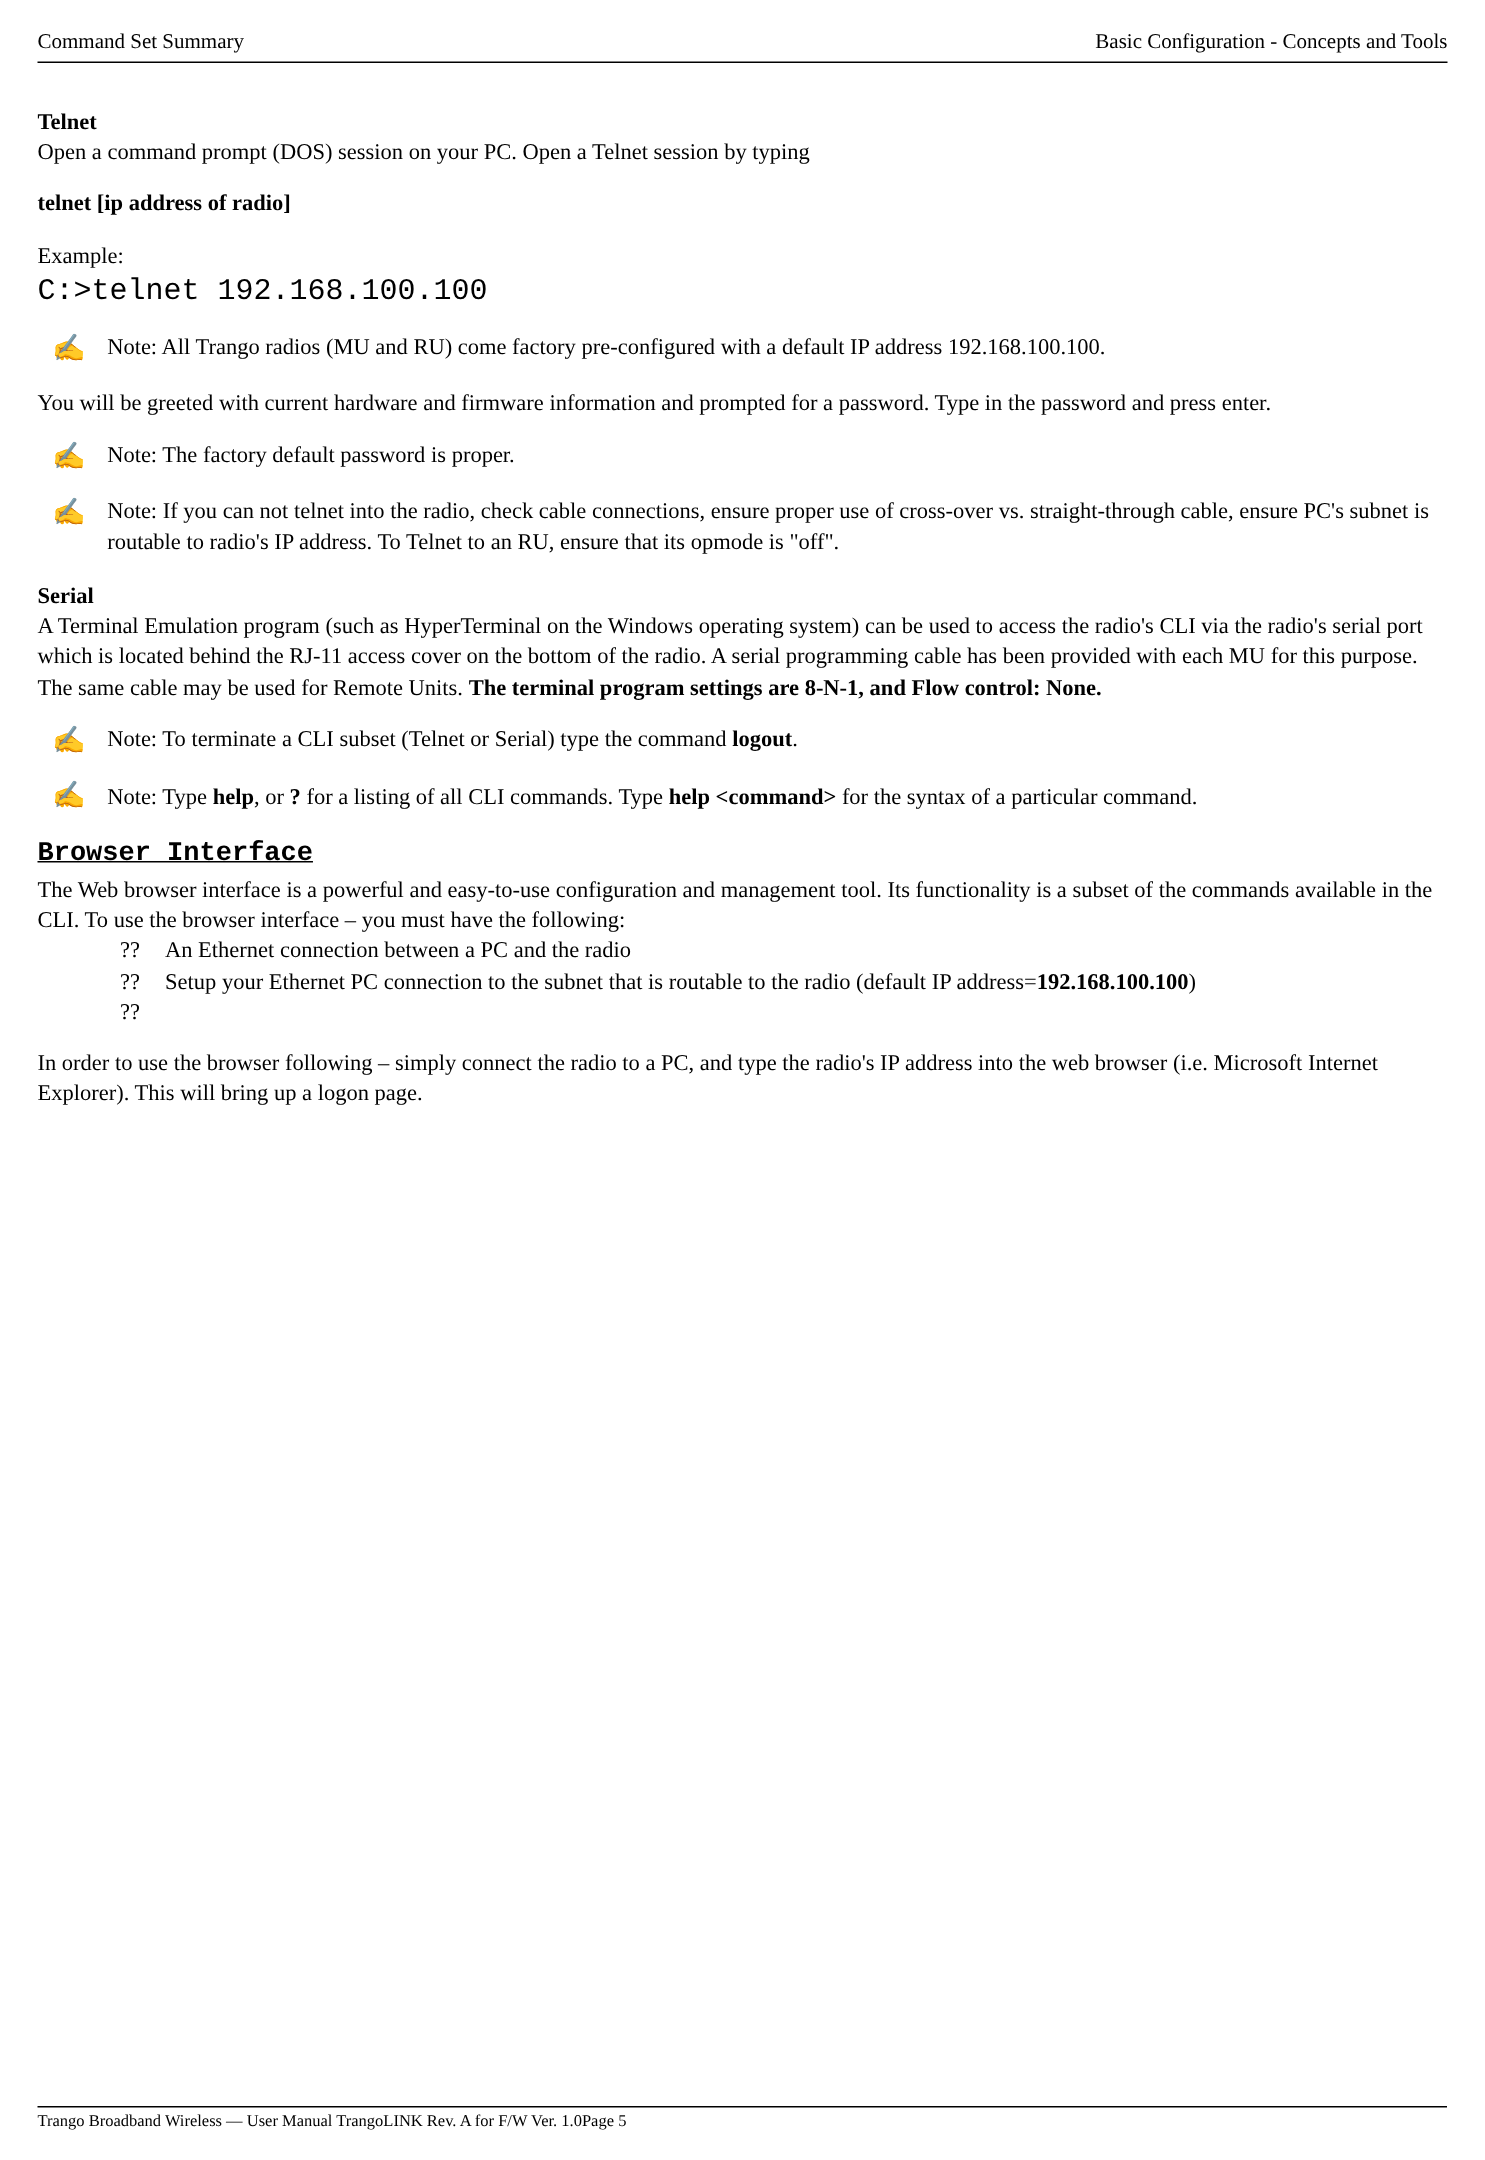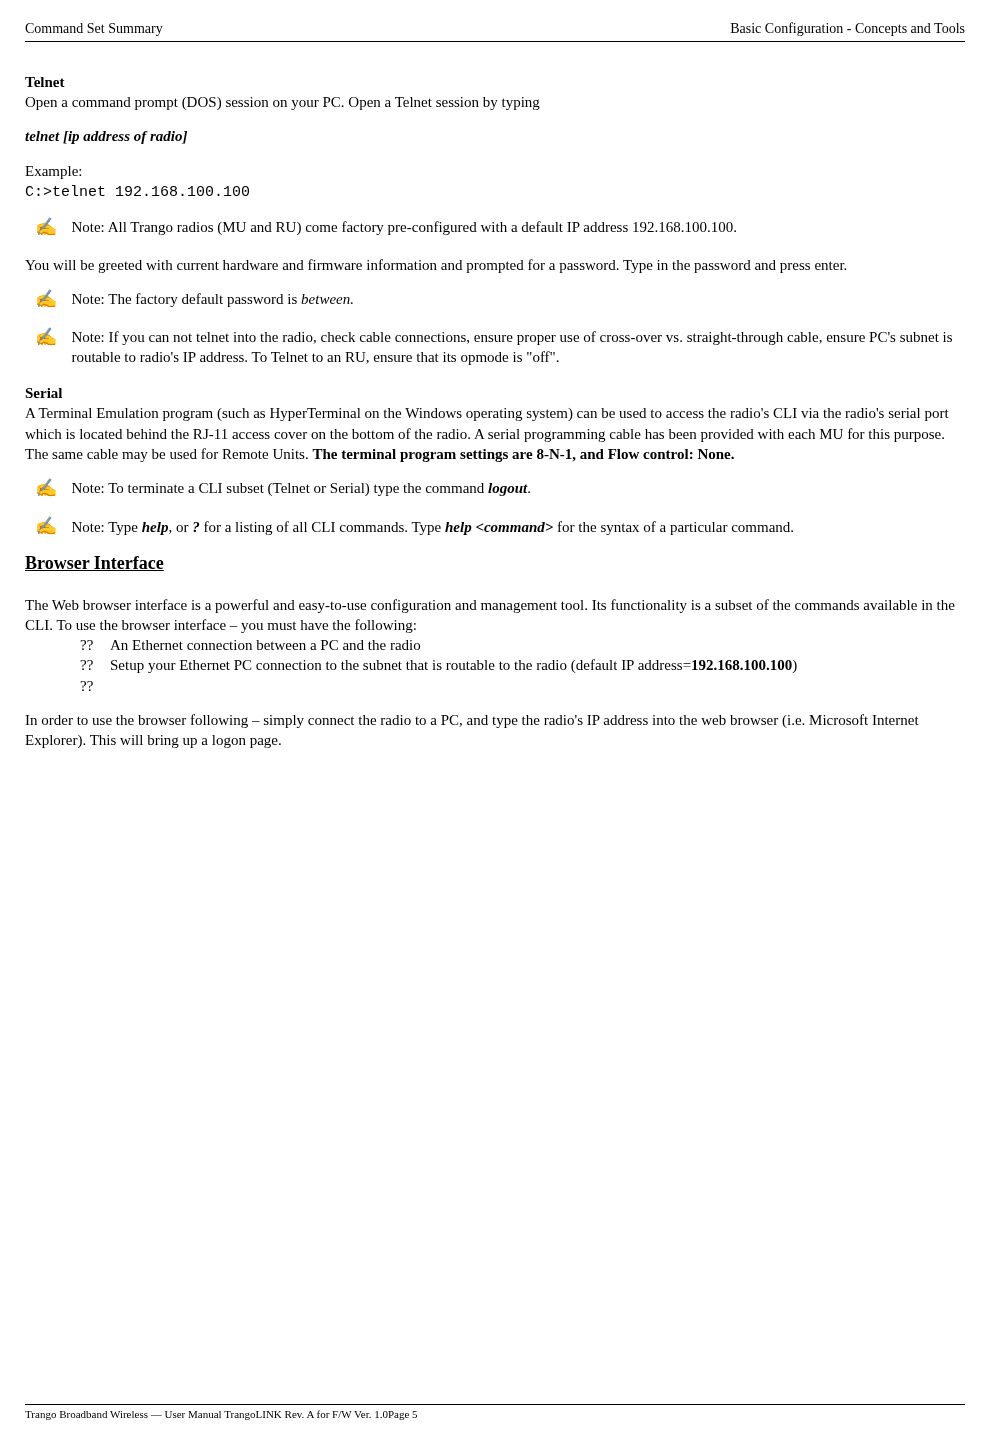--- a/index.html
+++ b/index.html
@@ -14,47 +14,47 @@
     }
     .header-row {
       display: flex;
       justify-content: space-between;
       border-bottom: 1px solid #000;
       padding-bottom: 2px;
       margin-bottom: 30px;
       font-size: 14px;
     }
     .bold { font-weight: bold; }
-    .italic { font-style: italic; }
+    .italic { }
     .mono {
       font-family: "Courier New", Courier, monospace;
-      font-size: 15px;
+      font-size: 20px;
     }
     p { margin: 0 0 14px 0; }
     .note-row {
       display: flex;
       align-items: flex-start;
       margin: 0 0 16px 0;
     }
     .note-icon {
       font-family: "Segoe Script", "Comic Sans MS", cursive;
       font-size: 18px;
       margin-right: 14px;
       margin-left: 10px;
       flex-shrink: 0;
       line-height: 1.2;
     }
     .note-text {
       flex: 1;
     }
     h2.section {
-      font-family: Liberation Serif, serif;
+      font-family: Liberation Mono, monospace;
       font-weight: bold;
       font-size: 18px;
-      margin: 8px 0 19px 0;
+      margin: 8px 0 3px 0;
       text-decoration: underline;
     }
     .list-row {
       display: flex;
       margin-left: 55px;
       margin-bottom: 0;
     }
     .list-bullet {
       width: 30px;
       flex-shrink: 0;
@@ -92,21 +92,21 @@
 <div class="note-row">
   <span class="note-icon">✍</span>
   <span class="note-text">Note:  All Trango radios (MU and RU) come factory pre-configured with a default IP address 192.168.100.100.</span>
 </div>
 
 <p>You will be greeted with current hardware and firmware information and prompted for a password.  Type in the password and press enter.</p>
 
 <div class="note-row">
   <span class="note-icon">✍</span>
   <span class="note-text">
-    <span>Note: The factory default password is </span><span class="italic">between.</span>
+    <span>Note: The factory default password is </span><span class="italic">proper.</span>
   </span>
 </div>
 
 <div class="note-row">
   <span class="note-icon">✍</span>
   <span class="note-text">Note:  If you can not telnet into the radio, check cable connections, ensure proper use of cross-over vs. straight-through cable, ensure PC's subnet is routable to radio's IP address.  To Telnet to an RU, ensure that its opmode is "off".</span>
 </div>
 
 <p class="tight"><span class="bold">Serial</span></p>
 <p>

